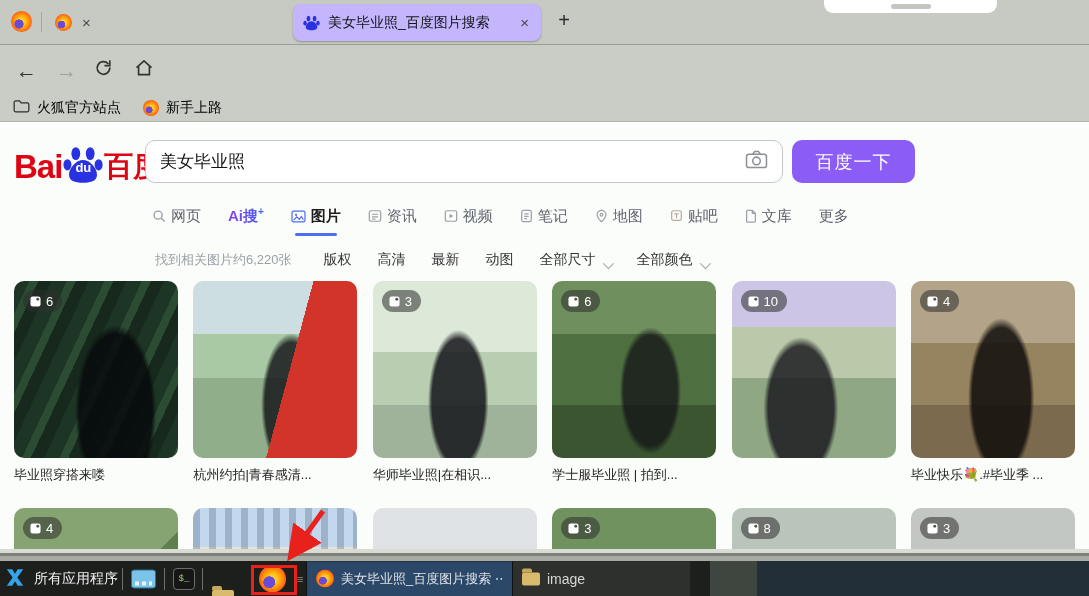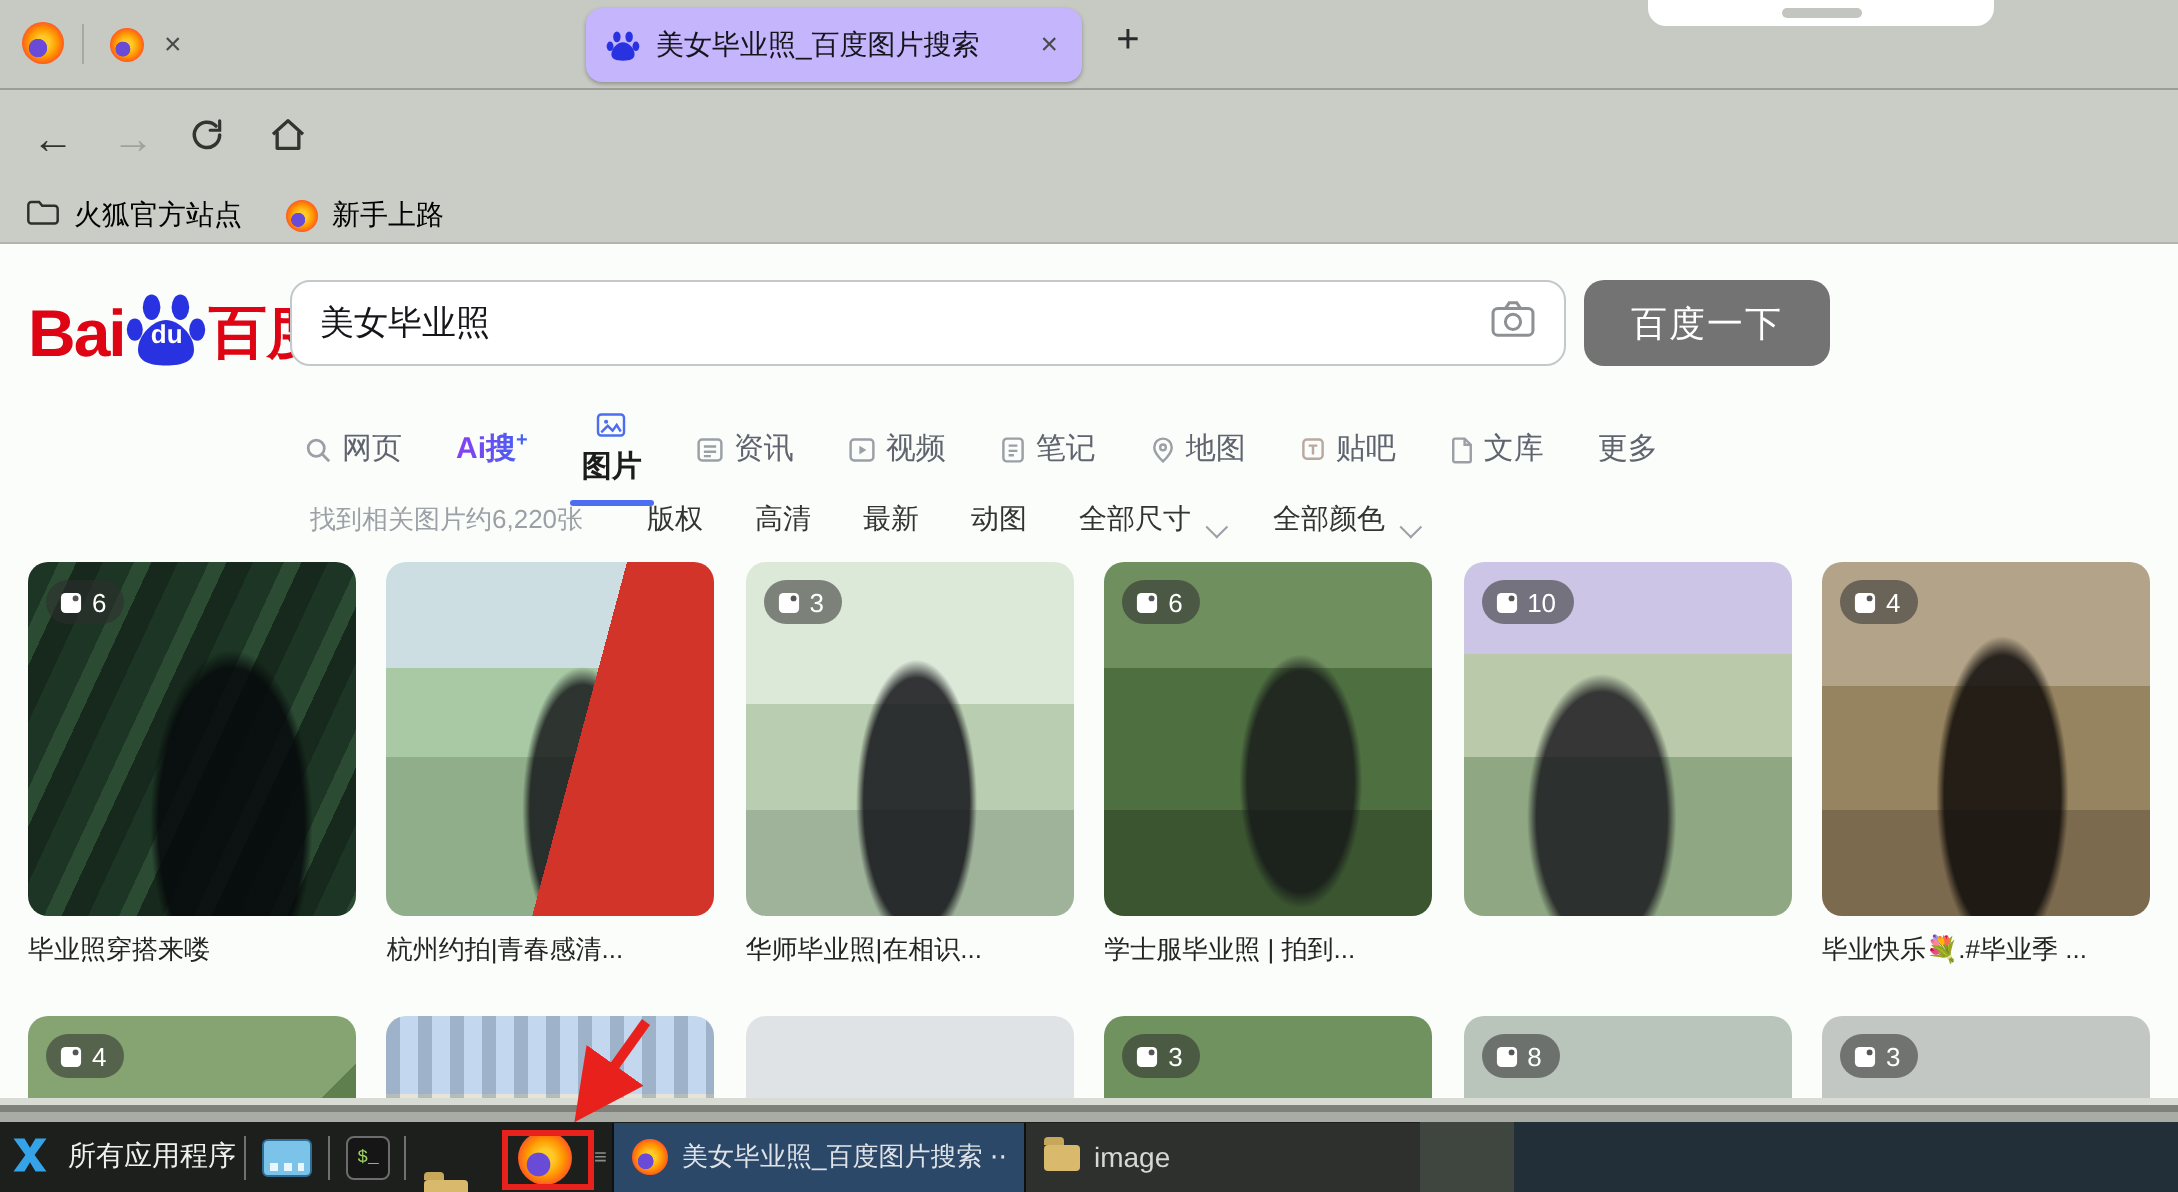--- a/index.html
+++ b/index.html
@@ -48,27 +48,27 @@
   .logo-bai { font-size:33px; font-weight:bold; color:#de0413; letter-spacing:-1px; }
   .logo-paw { position:relative; width:40px; height:40px; margin:0 1px 6px 1px; }
   .logo-du { position:absolute; left:50%; top:58%; transform:translate(-50%,-50%); color:#fff; font-size:13px; font-weight:bold; }
   .logo-cn { font-size:29px; font-weight:bold; color:#de0413; }
 
   .searchbox { position:absolute; left:145px; top:18px; width:638px; height:43px; background:#fff; border:1px solid #c4c7cc;
                border-radius:10px; display:flex; align-items:center; padding:0 14px; }
   .search-input { border:none; outline:none; flex:1; font-size:17px; color:#16161a; background:transparent;
                   font-family:"Liberation Sans","DejaVu Sans",sans-serif; }
   .cam { flex:0 0 auto; margin-left:8px; }
-  .search-btn { position:absolute; left:792px; top:18px; width:123px; height:43px; background:#737373; border:none; border-radius:10px;
+  .search-btn { position:absolute; left:792px; top:18px; width:123px; height:43px; background:#8b5cf6; border:none; border-radius:10px;
                 color:#fff; font-size:18px; display:flex; align-items:center; justify-content:center; letter-spacing:1px; }
 
   .bnav { position:absolute; left:152px; top:84px; display:flex; align-items:center; gap:27px; font-size:15px; color:#5f646e; }
   .bnav-item { display:flex; align-items:center; gap:5px; position:relative; }
   .bnav-item .ico { display:flex; }
-  .bnav-item.active { color:#1c1c1c; font-weight:bold;flex-direction:column; }
+  .bnav-item.active { color:#1c1c1c; font-weight:bold; }
   .bnav-item.active::after { content:""; position:absolute; left:50%; transform:translateX(-50%); bottom:-10px;
                              width:42px; height:3px; background:#4e6ef2; border-radius:2px; }
   .ai-grad { font-weight:bold; background:linear-gradient(90deg,#8a3ff2,#3f63f2); -webkit-background-clip:text;
              background-clip:text; color:transparent; }
   .ai-sup { font-size:10px; vertical-align:super; }
 
   .filterrow { position:absolute; left:155px; top:129px; display:flex; align-items:center; gap:26px; font-size:14px; color:#333; }
   .fcount { font-size:13px; color:#9aa0a6; margin-right:6px; }
   .fdrop { display:flex; align-items:flex-end; gap:7px;font-family:Liberation Mono, monospace; }
   .chev { width:8px; height:8px; border-right:1.5px solid #9aa0a6; border-bottom:1.5px solid #9aa0a6;
@@ -122,21 +122,21 @@
   .desk-icon::after { content:""; position:absolute; left:3px; right:3px; bottom:2px; height:4px;
                       background:repeating-linear-gradient(90deg,#eaf6fd 0 4px, rgba(0,0,0,0) 4px 7px); }
   .term-icon { width:22px; height:22px; background:#161616; border:1px solid #6d6d6d; border-radius:4px;
                color:#9fd468; font-size:9px; font-family:"Liberation Mono","DejaVu Sans Mono",monospace;
                display:flex; align-items:center; justify-content:center; }
   .tb-ff { left:259px; width:27px; height:27px; }
   .grip { left:297px; color:#8a8c88; font-size:11px; letter-spacing:-1px; }
   .task { display:flex; align-items:center; gap:7px; height:35px; top:50%; padding:0 9px; }
   .task1 { left:306px; width:206px; background:#2b4868; border-left:1px solid #0d0f11; }
   .task1 .t-label { font-size:13px; color:#dfe3e8; white-space:nowrap; overflow:hidden; }
-  .task2 { left:512px; width:198px; background:#2e302e; border-left:1px solid #0d0f11; }
+  .task2 { left:512px; width:178px; background:#2e302e; border-left:1px solid #0d0f11; }
   .task2 .t-label { font-size:14px; color:#d6d8d4; }
   .task .ff-icon { width:18px; height:18px; flex:0 0 auto; }
   .tb-block1 { position:absolute; left:710px; top:0; width:47px; height:35px; background:#3f453f; }
   .tb-block2 { position:absolute; left:757px; top:0; right:0; height:35px; background:#232f38; }
 
   .folder { display:inline-block; position:relative; width:22px; height:16px; background:#d9b96c; border-radius:2px; }
   .folder::before { content:""; position:absolute; top:-4px; left:0; width:10px; height:4px; background:#c7a75a;
                     border-radius:2px 2px 0 0; }
   .folder.small { width:18px; height:13px; }
 

